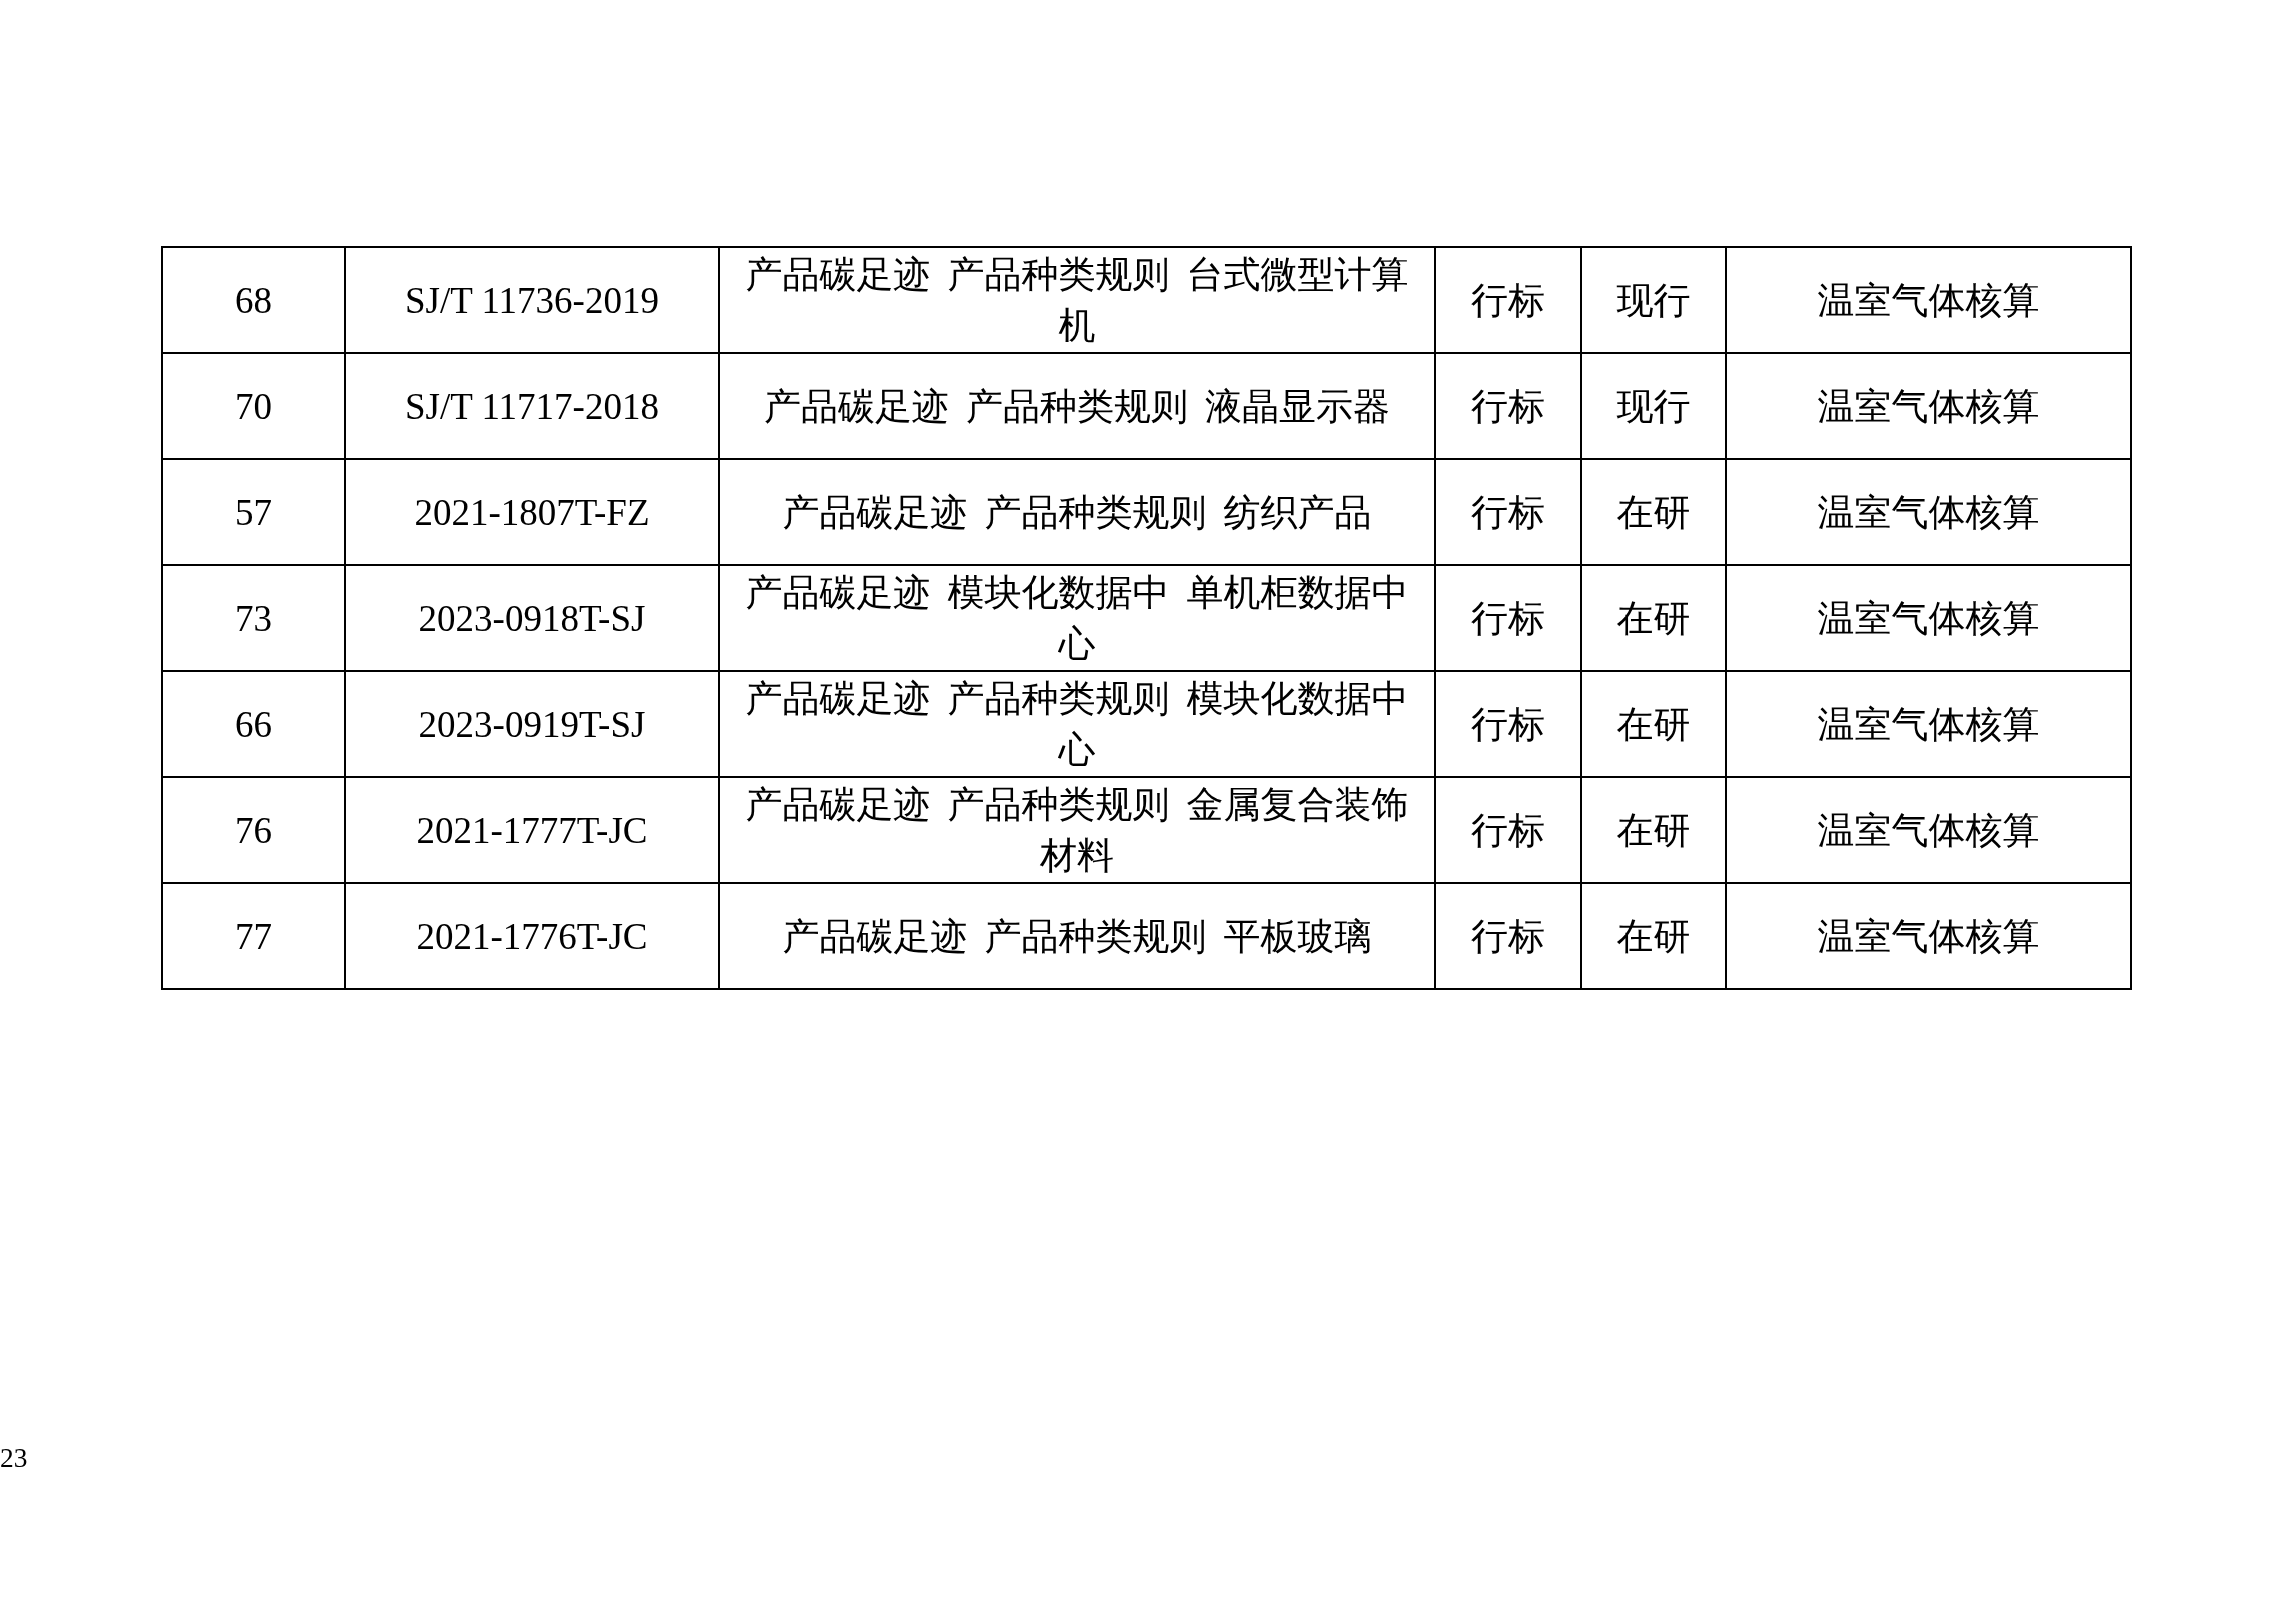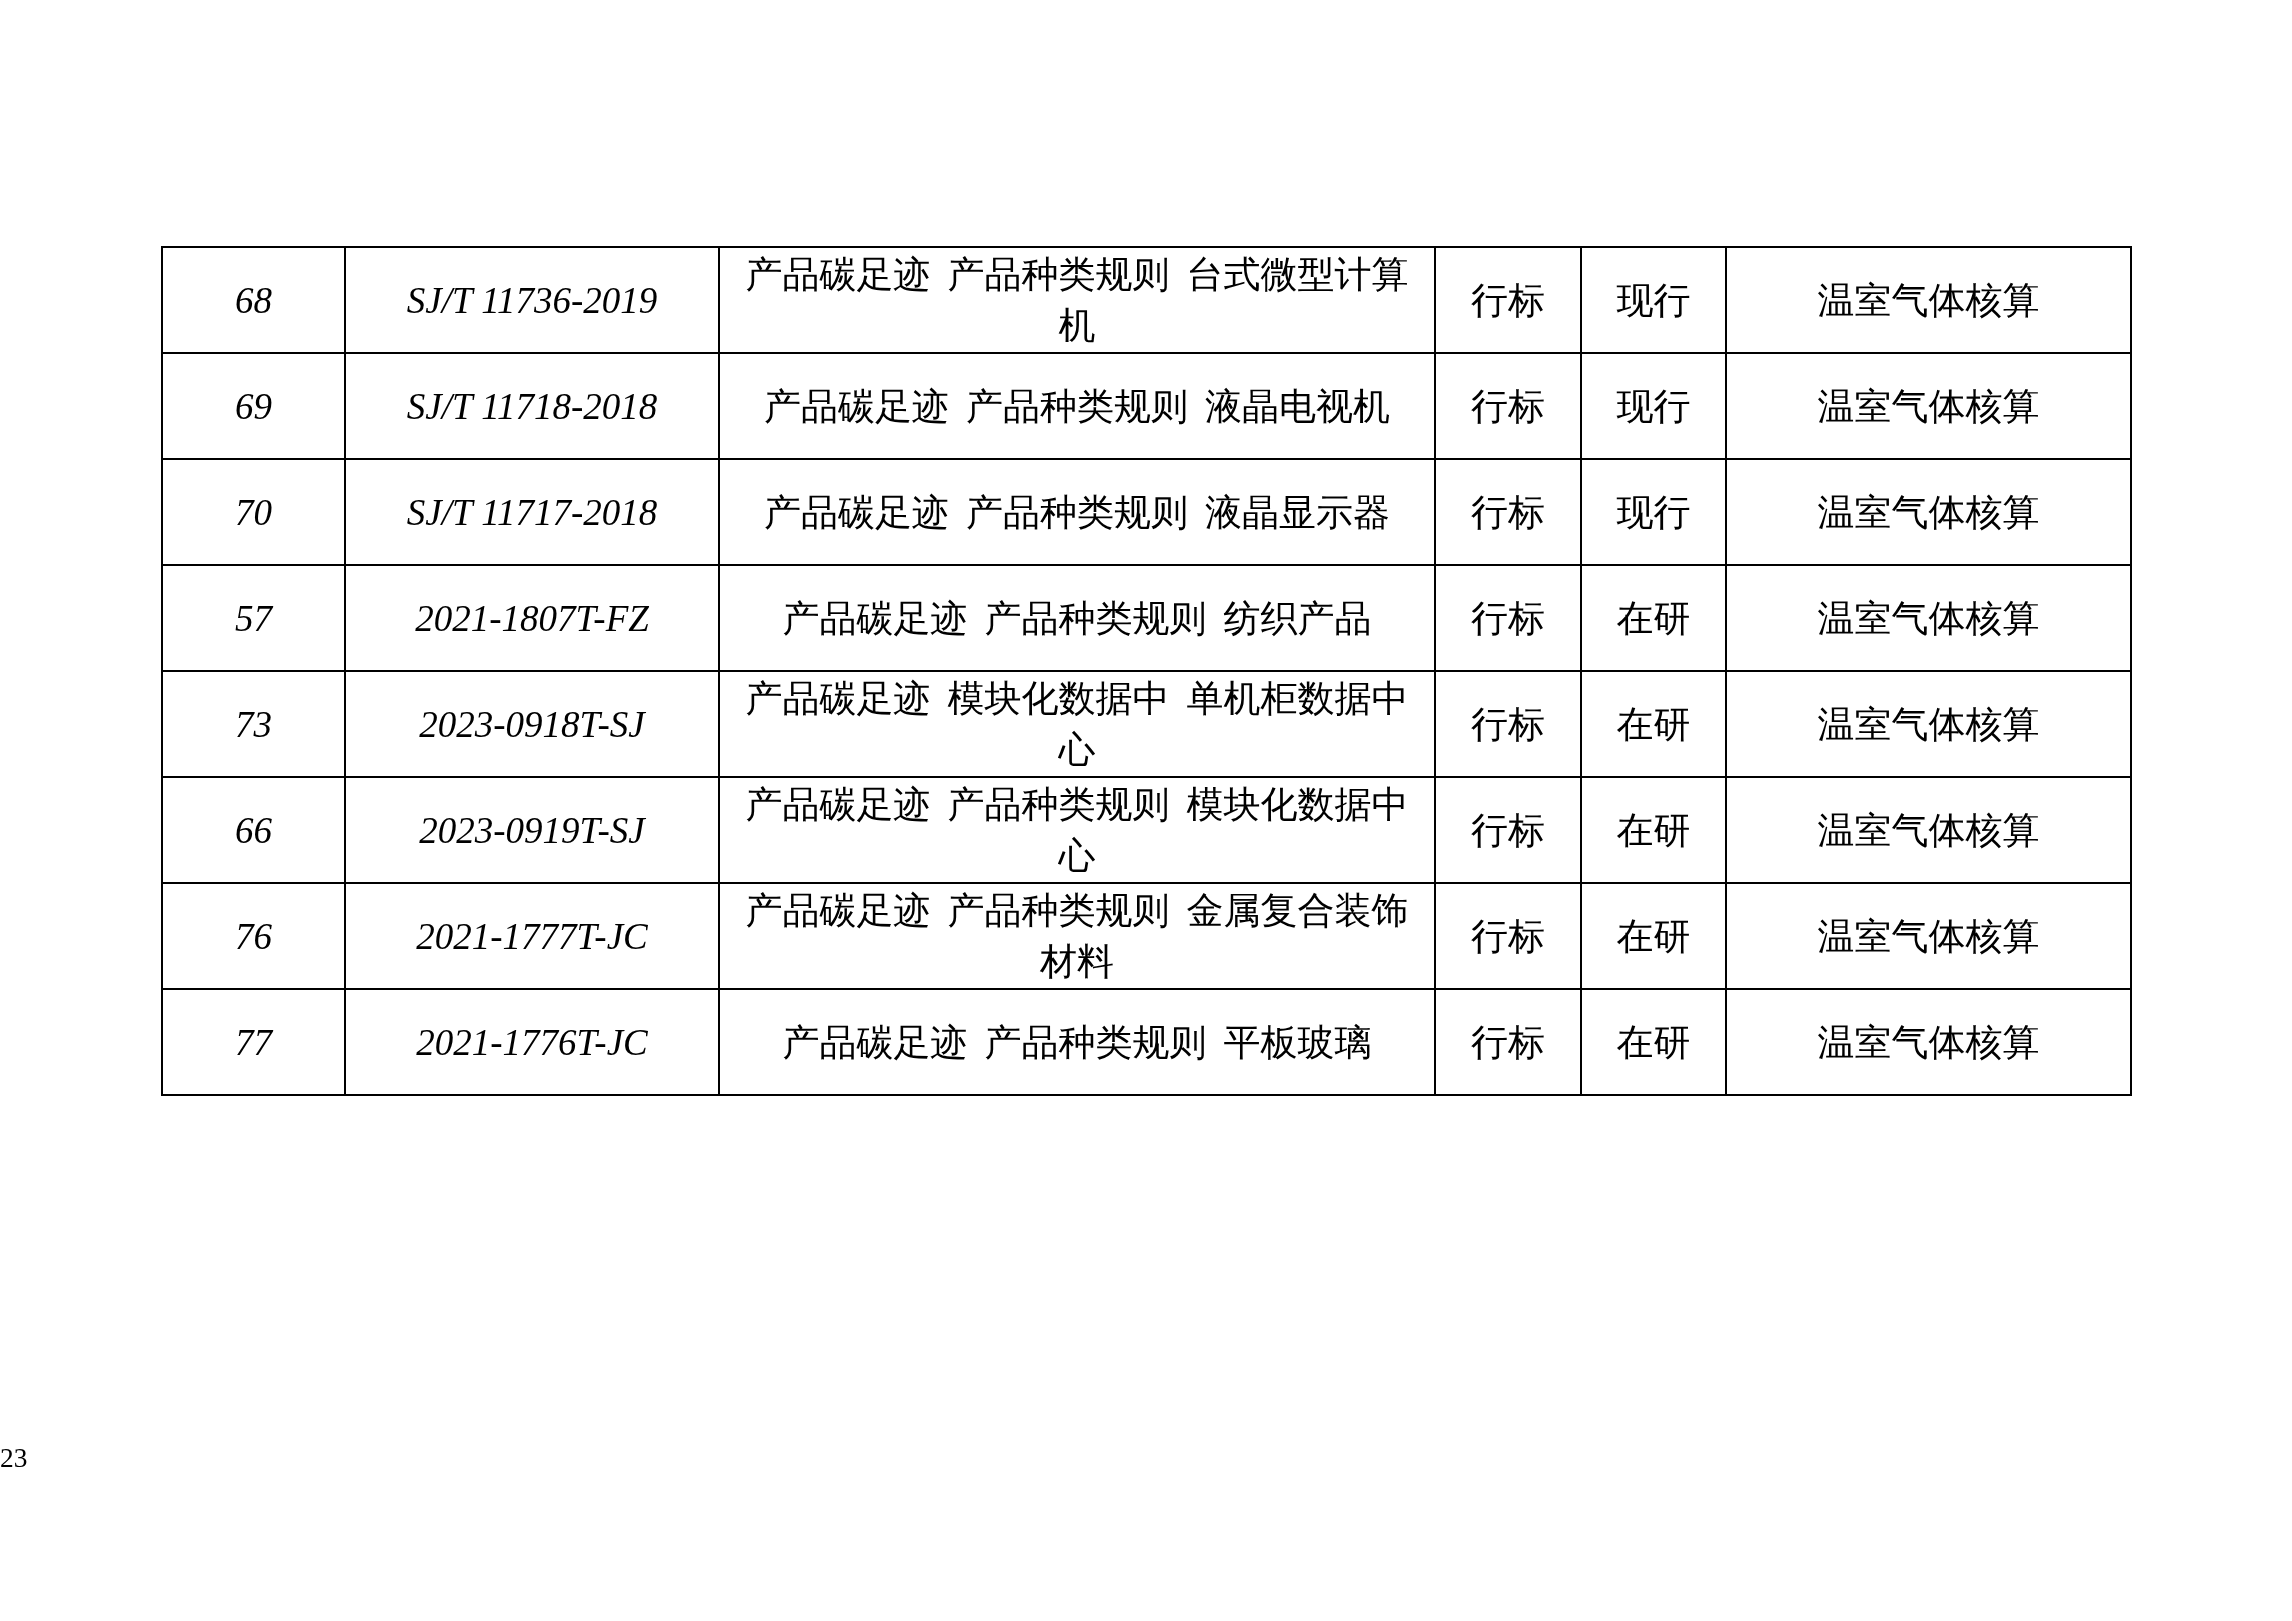--- a/index.html
+++ b/index.html
@@ -41,21 +41,20 @@
   }
   td.cell-name {
     text-align: left;
     padding-left: 11.8px;
     padding-right: 5.9px;
     white-space: pre-line;
     word-spacing: 7.8px;
   }
   td.cell-index, td.cell-code {
     font-size: 39px;
-    font-style: italic;
   }
   .page-number {
     position: absolute;
     left: 0;
     top: 1443px;
     width: 100%;
     font-size: 27.4px;
   }
 </style>
 </head>
@@ -71,28 +70,20 @@
       <col style="width:146px">
       <col style="width:145px">
       <col style="width:405px">
     </colgroup>
     <tbody>
         <tr>
           <td class="cell-index">68</td>
           <td class="cell-code">SJ/T 11736-2019</td>
           <td class="cell-name">产品碳足迹 产品种类规则 台式微型计算
 机</td>
-          <td class="cell-type">行标</td>
-          <td class="cell-status">现行</td>
-          <td class="cell-category">温室气体核算</td>
-        </tr>
-        <tr>
-          <td class="cell-index">69</td>
-          <td class="cell-code">SJ/T 11718-2018</td>
-          <td class="cell-name">产品碳足迹 产品种类规则 液晶电视机</td>
           <td class="cell-type">行标</td>
           <td class="cell-status">现行</td>
           <td class="cell-category">温室气体核算</td>
         </tr>
         <tr>
           <td class="cell-index">70</td>
           <td class="cell-code">SJ/T 11717-2018</td>
           <td class="cell-name">产品碳足迹 产品种类规则 液晶显示器</td>
           <td class="cell-type">行标</td>
           <td class="cell-status">现行</td>

